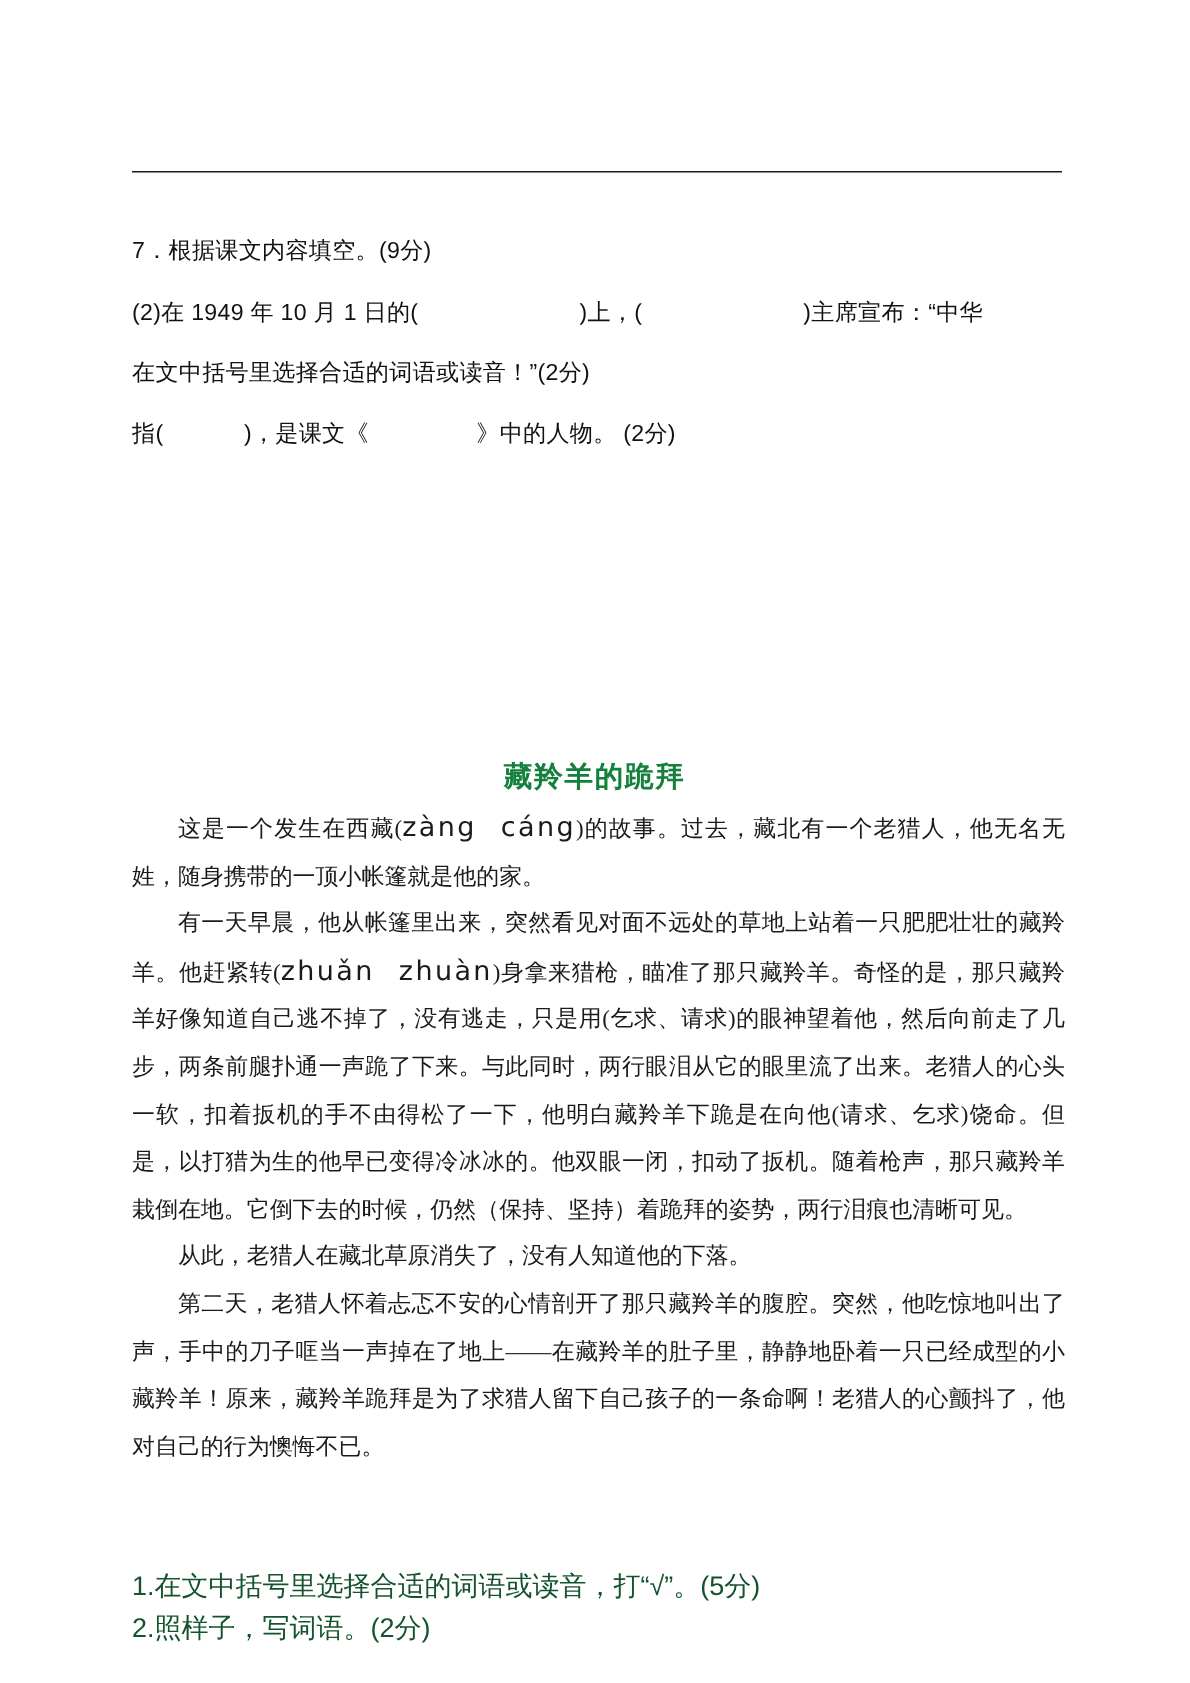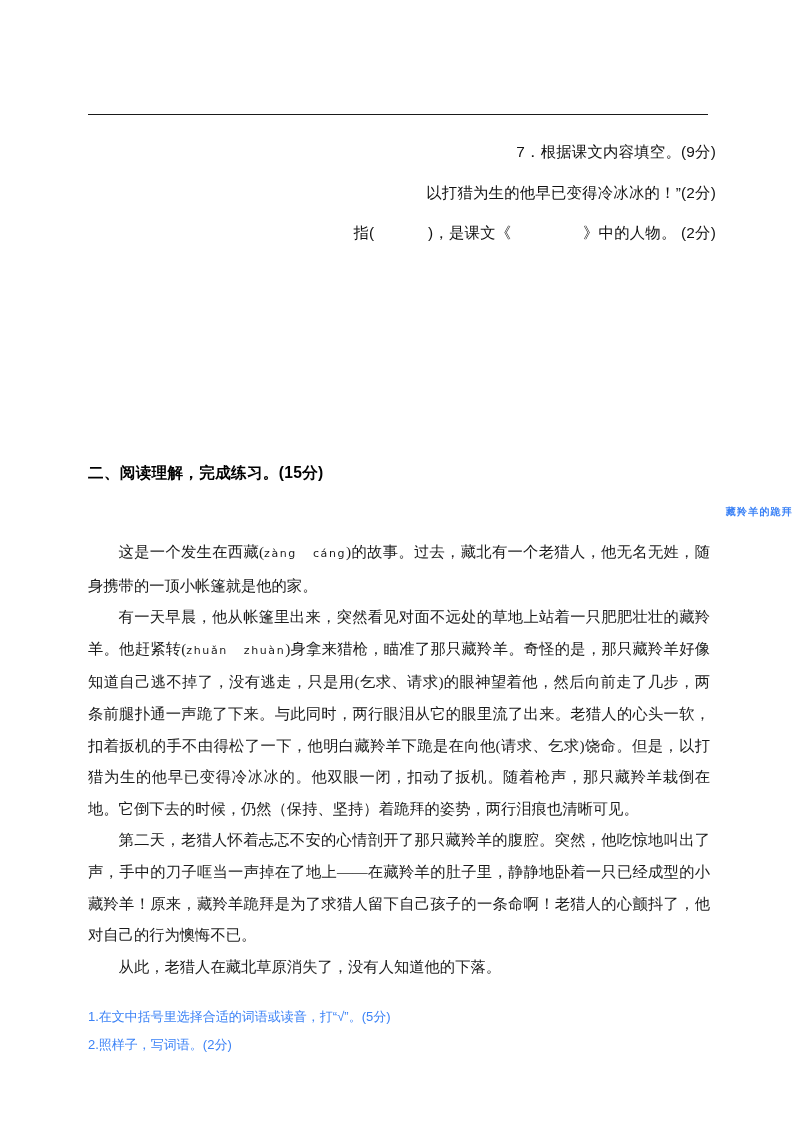--- a/index.html
+++ b/index.html
@@ -31,28 +31,27 @@
     top: 114px;
     width: 620px;
     height: 0;
     border-top: 1.6px solid #1a1a1a;
   }
 
   
   .qblock {
     position: absolute;
     left: 88px;
-    top: 132px;
+    top: 148px;
     width: 628px;
     font-family: "Liberation Sans", "DejaVu Sans", sans-serif;
     font-size: 15.4px;
     line-height: 40.5px;
     color: #111111;
     letter-spacing: 0.2px;
-    text-align: right;
   }
   .qline {
     white-space: pre-wrap;
     word-break: break-all;
   }
 
   
   .section-head {
     position: absolute;
     left: 88px;
@@ -63,25 +62,25 @@
     color: #000000;
     letter-spacing: 0.3px;
   }
 
   
   .passage-title {
     position: absolute;
     left: 0;
     top: 505px;
     width: 793px;
-    text-align: right;
+    text-align: center;
     font-family: "Liberation Sans", "DejaVu Sans", sans-serif;
-    font-size: 10px;
+    font-size: 19px;
     font-weight: bold;
-    color: #3b82f6;
+    color: #15803d;
     letter-spacing: 1.2px;
   }
 
   
   .passage {
     position: absolute;
     left: 88px;
     top: 536px;
     width: 622px;
     font-family: "Liberation Serif", "DejaVu Serif", serif;
@@ -92,64 +91,64 @@
     text-justify: inter-character;
   }
   .passage p {
     margin: 0;
     text-indent: 2em;
     word-break: break-all;
   }
   .pinyin {
     font-family: "DejaVu Sans", "Liberation Sans", sans-serif;
     letter-spacing: 1.6px;
-    font-size: 11px;
+    font-size: 18px;
   }
   .pinyin-gap {
     display: inline-block;
     width: 16px;
   }
 
   
   .bottom-qs {
     position: absolute;
     left: 88px;
-    top: 1003px;
+    top: 1043px;
     width: 628px;
     font-family: "Liberation Sans", "DejaVu Sans", sans-serif;
-    font-size: 13px;
+    font-size: 18px;
     line-height: 28px;
-    color: #3b82f6;
+    color: #14532d;
   }
   .bottom-qs .bq {
     white-space: pre-wrap;
   }
 </style>
 </head>
 <body>
 
 <div class="page">
 
   <div class="top-rule"></div>
 
   <div class="qblock">
     <div class="qline">7．根据课文内容填空。(9分)</div>
-    <div class="qline">以打猎为生的他早已变得冷冰冰的！”(2分)</div>
+    <div class="qline">(2)在 1949 年 10 月 1 日的(                        )上，(                        )主席宣布：“中华</div>
+    <div class="qline">在文中括号里选择合适的词语或读音！”(2分)</div>
     <div class="qline">指(            )，是课文《                》中的人物。 (2分)</div>
   </div>
 
-  <div class="section-head">二、阅读理解，完成练习。(15分)</div>
 
   <div class="passage-title">藏羚羊的跪拜</div>
 
   <div class="passage">
     <p>这是一个发生在西藏(<span class="pinyin">zàng</span><span class="pinyin-gap"></span><span class="pinyin">cáng</span>)的故事。过去，藏北有一个老猎人，他无名无姓，随身携带的一顶小帐篷就是他的家。</p>
     <p>有一天早晨，他从帐篷里出来，突然看见对面不远处的草地上站着一只肥肥壮壮的藏羚羊。他赶紧转(<span class="pinyin">zhuǎn</span><span class="pinyin-gap"></span><span class="pinyin">zhuàn</span>)身拿来猎枪，瞄准了那只藏羚羊。奇怪的是，那只藏羚羊好像知道自己逃不掉了，没有逃走，只是用(乞求、请求)的眼神望着他，然后向前走了几步，两条前腿扑通一声跪了下来。与此同时，两行眼泪从它的眼里流了出来。老猎人的心头一软，扣着扳机的手不由得松了一下，他明白藏羚羊下跪是在向他(请求、乞求)饶命。但是，以打猎为生的他早已变得冷冰冰的。他双眼一闭，扣动了扳机。随着枪声，那只藏羚羊栽倒在地。它倒下去的时候，仍然（保持、坚持）着跪拜的姿势，两行泪痕也清晰可见。</p>
+    <p>从此，老猎人在藏北草原消失了，没有人知道他的下落。</p>
     <p>第二天，老猎人怀着忐忑不安的心情剖开了那只藏羚羊的腹腔。突然，他吃惊地叫出了声，手中的刀子哐当一声掉在了地上——在藏羚羊的肚子里，静静地卧着一只已经成型的小藏羚羊！原来，藏羚羊跪拜是为了求猎人留下自己孩子的一条命啊！老猎人的心颤抖了，他对自己的行为懊悔不已。</p>
-    <p>从此，老猎人在藏北草原消失了，没有人知道他的下落。</p>
   </div>
 
   <div class="bottom-qs">
     <div class="bq">1.在文中括号里选择合适的词语或读音，打“√”。(5分)</div>
     <div class="bq">2.照样子，写词语。(2分)</div>
   </div>
 
 </div>
 
 </body></html>

